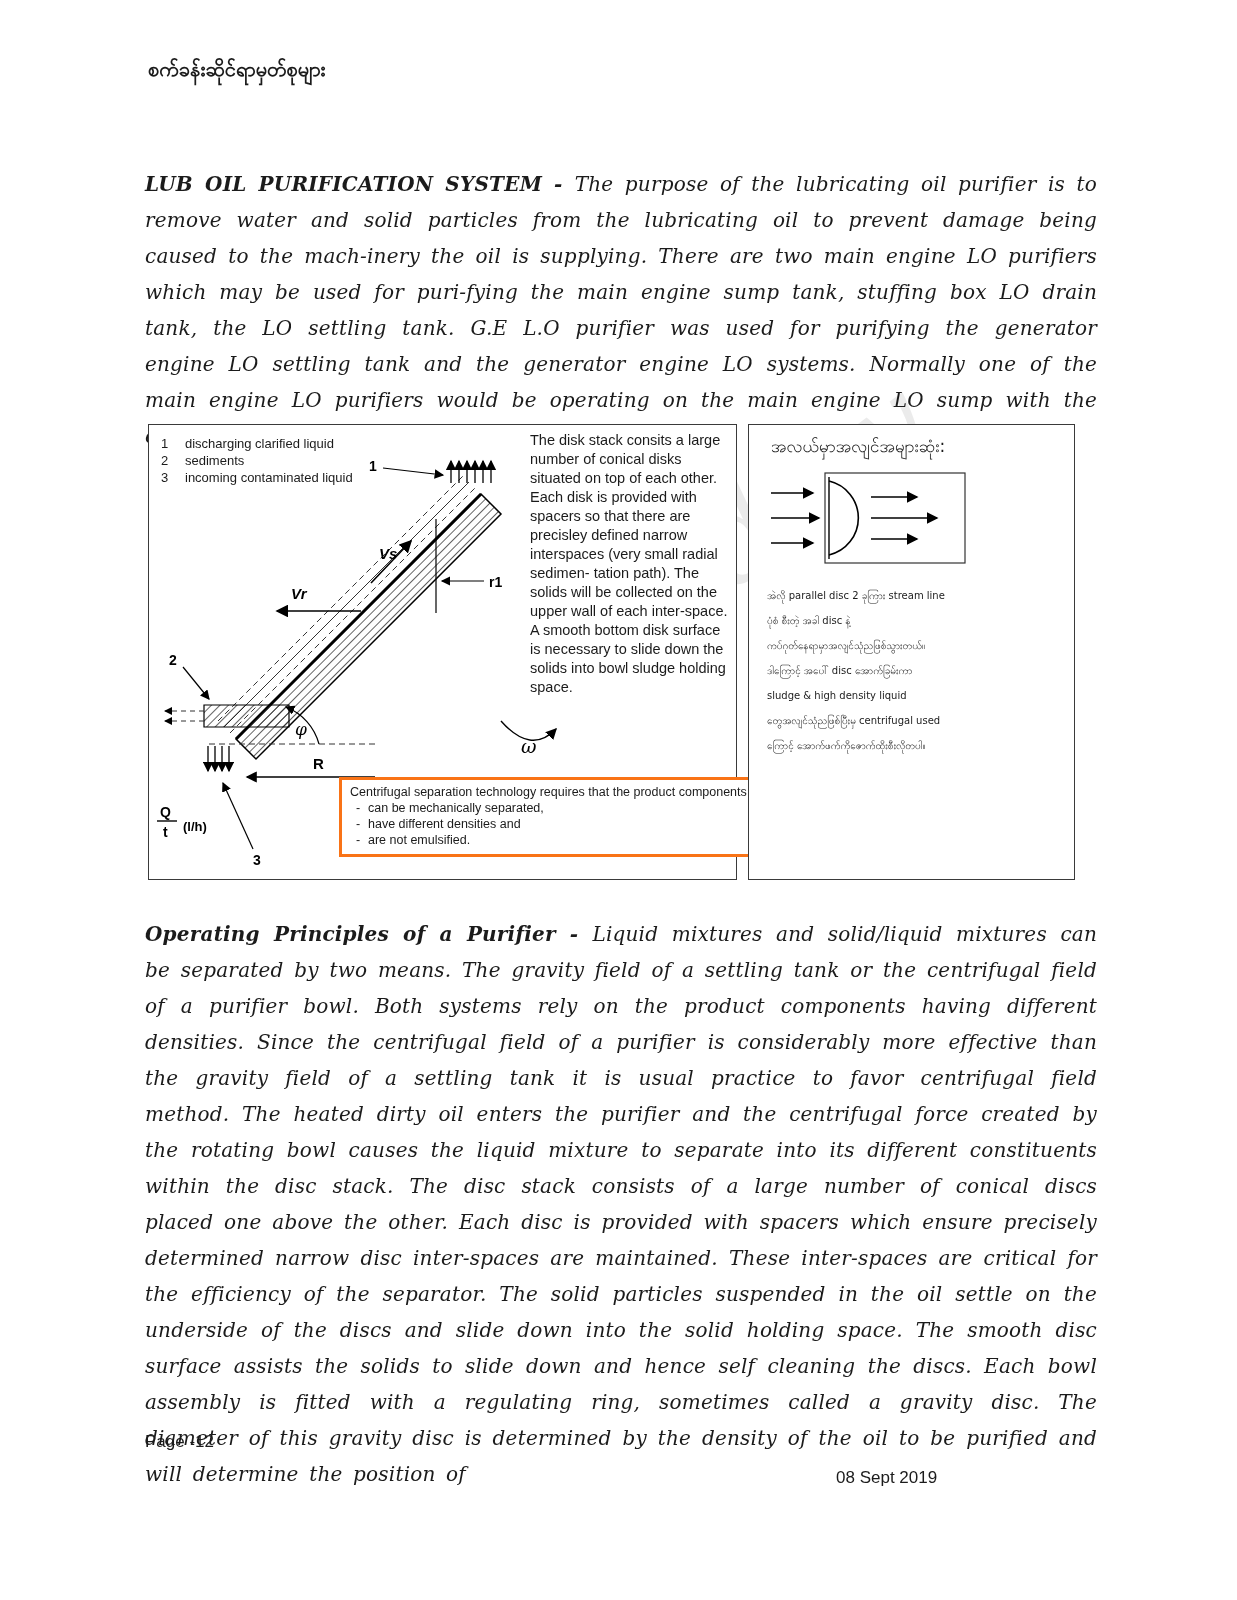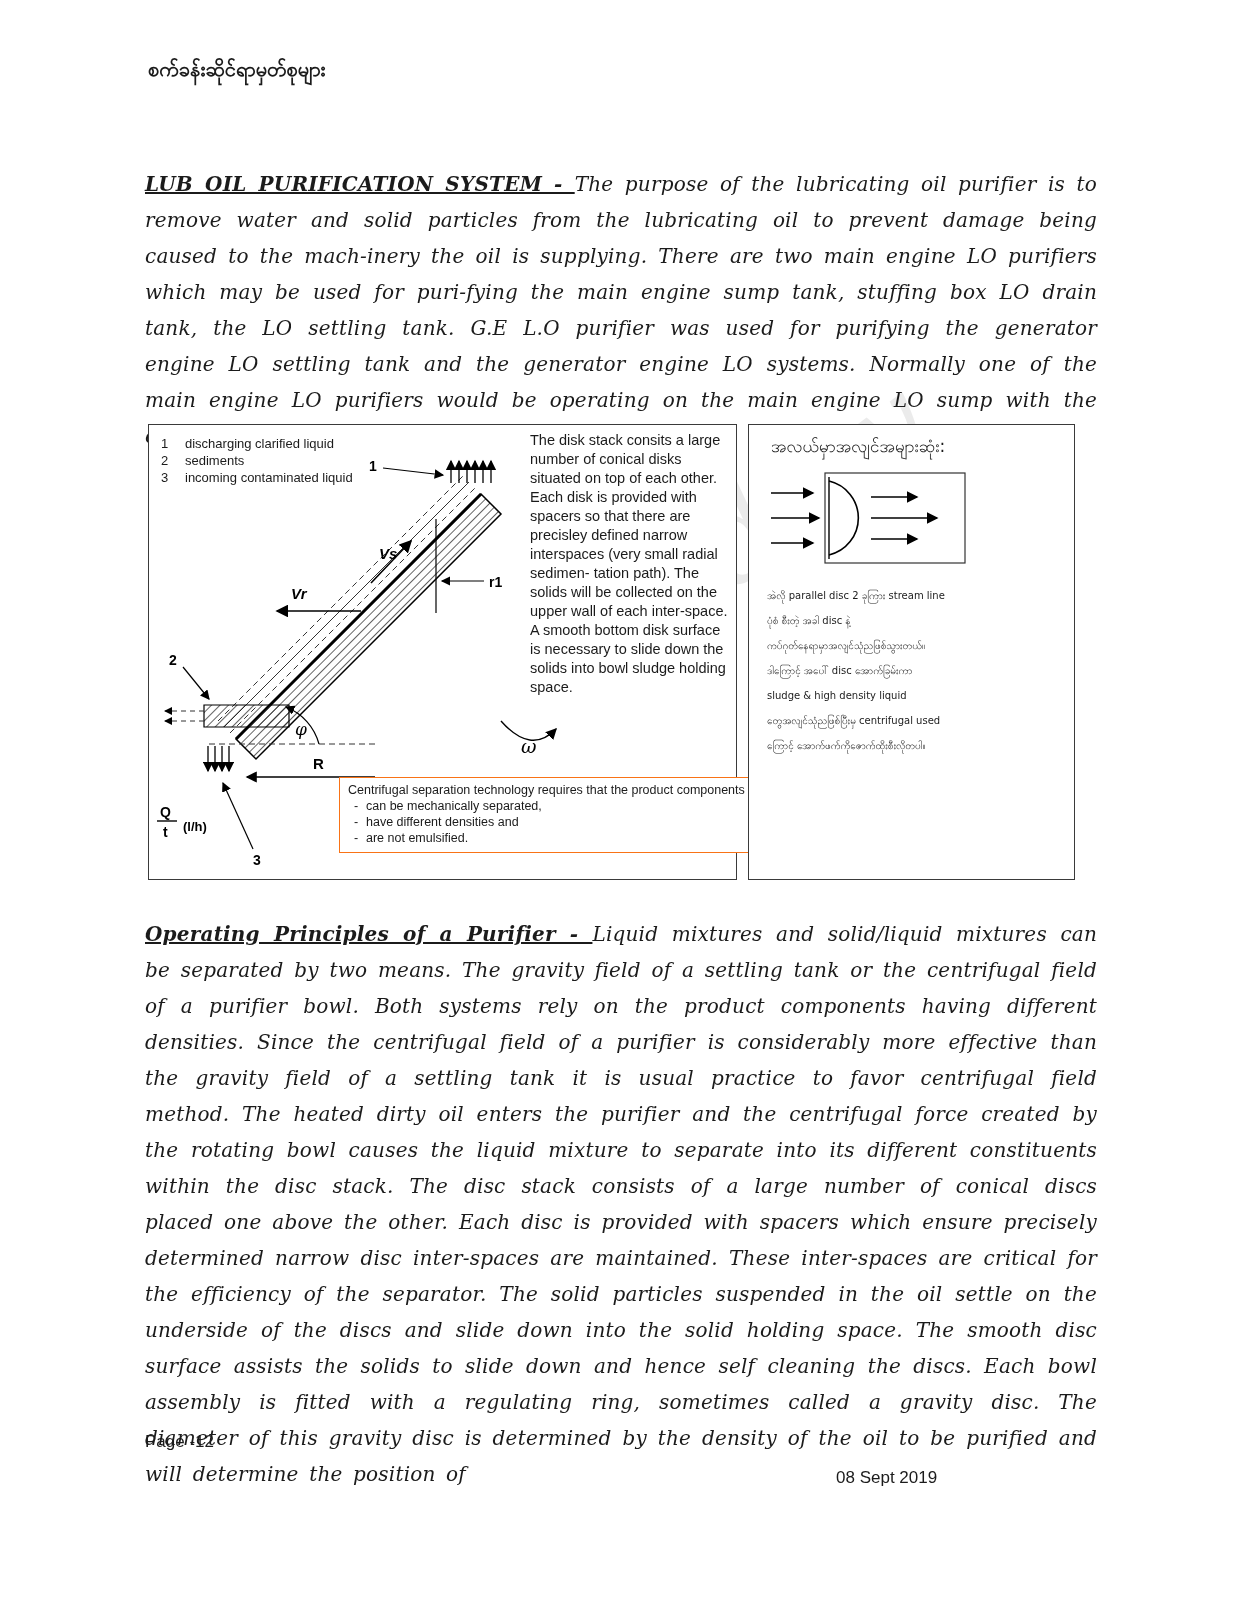--- a/index.html
+++ b/index.html
@@ -7,35 +7,35 @@
         overflow:hidden;color:#1b1b1b;}
   .hand{font-family:"DejaVu Serif",serif;font-style:italic;}
   .sans{font-family:"Liberation Sans",sans-serif;}
   .burm{font-family:"DejaVu Sans",sans-serif;}
 
   .header-burmese{position:absolute;left:148px;top:56px;font-size:20px;font-weight:600;text-align:right;}
   .para{position:absolute;left:145px;width:952px;font-size:20px;line-height:36px;
         text-align:justify;word-spacing:4px;letter-spacing:.2px;}
   .para-1{top:146px;}
   .para-2{top:896px;}
-  .sec-title{font-weight:bold;text-decoration:underline;margin-top:12px;}
+  .sec-title{font-weight:bold;margin-top:12px;}
 
   .figbox{position:absolute;border:1.5px solid #3a3a3a;background:#fff;box-sizing:border-box;}
   .figbox-left{left:148px;top:424px;width:589px;height:456px;}
   .figbox-right{left:748px;top:424px;width:327px;height:456px;}
 
   .legend{position:absolute;left:12px;top:10px;font-size:13px;line-height:17px;}
   .legend .row{display:flex;}
   .legend .num{width:24px;}
 
   .disktext{position:absolute;right:6px;top:6px;width:200px;font-size:14.5px;line-height:19px;}
 
   .diagram-svg{position:absolute;left:0;top:28px;}
 
-  .centbox{position:absolute;left:190px;top:352px;width:436px;border:1px solid #f97316;
+  .centbox{position:absolute;left:190px;top:352px;width:436px;border:3px solid #f97316;
            padding:4px 8px 6px 8px;font-size:12.5px;line-height:16px;background:#fff;box-sizing:border-box;}
   .centbox .item{padding-left:18px;position:relative;}
   .centbox .item::before{content:"-";position:absolute;left:6px;}
 
   .rp-heading{position:absolute;left:22px;top:10px;font-size:17px;}
   .rp-svg{position:absolute;left:18px;top:44px;}
   .rp-lines{position:absolute;left:18px;top:158px;width:292px;font-size:10px;line-height:25px;}
   .rp-para2{position:absolute;left:18px;top:348px;width:292px;font-size:15.5px;line-height:25px;}
 
   .watermark{position:absolute;left:20px;top:560px;width:1180px;text-align:center;

